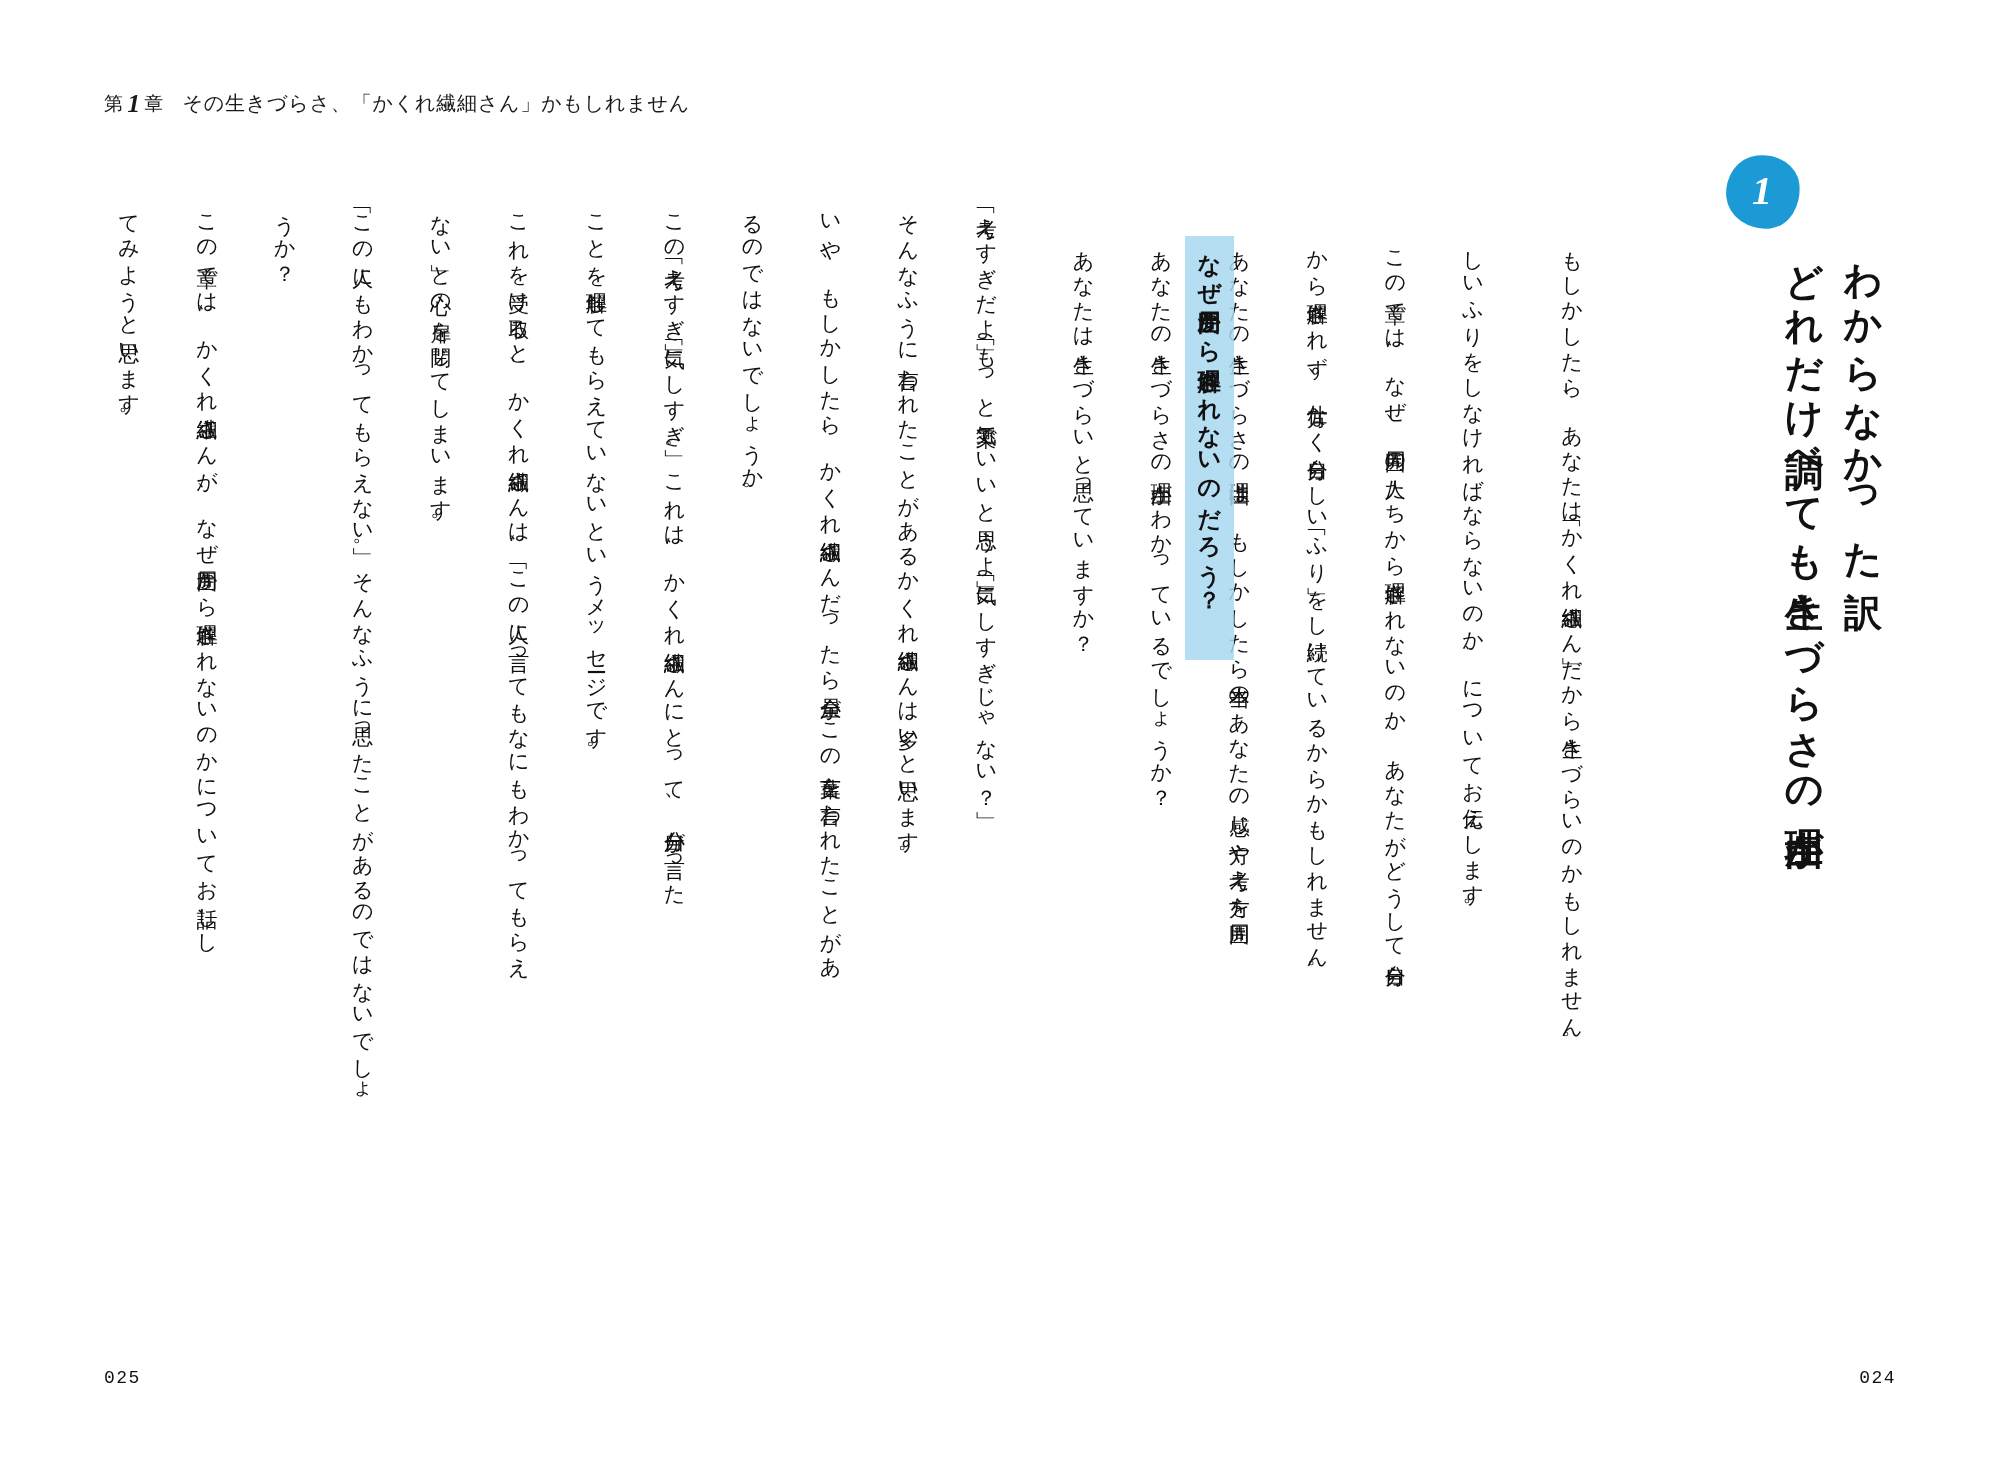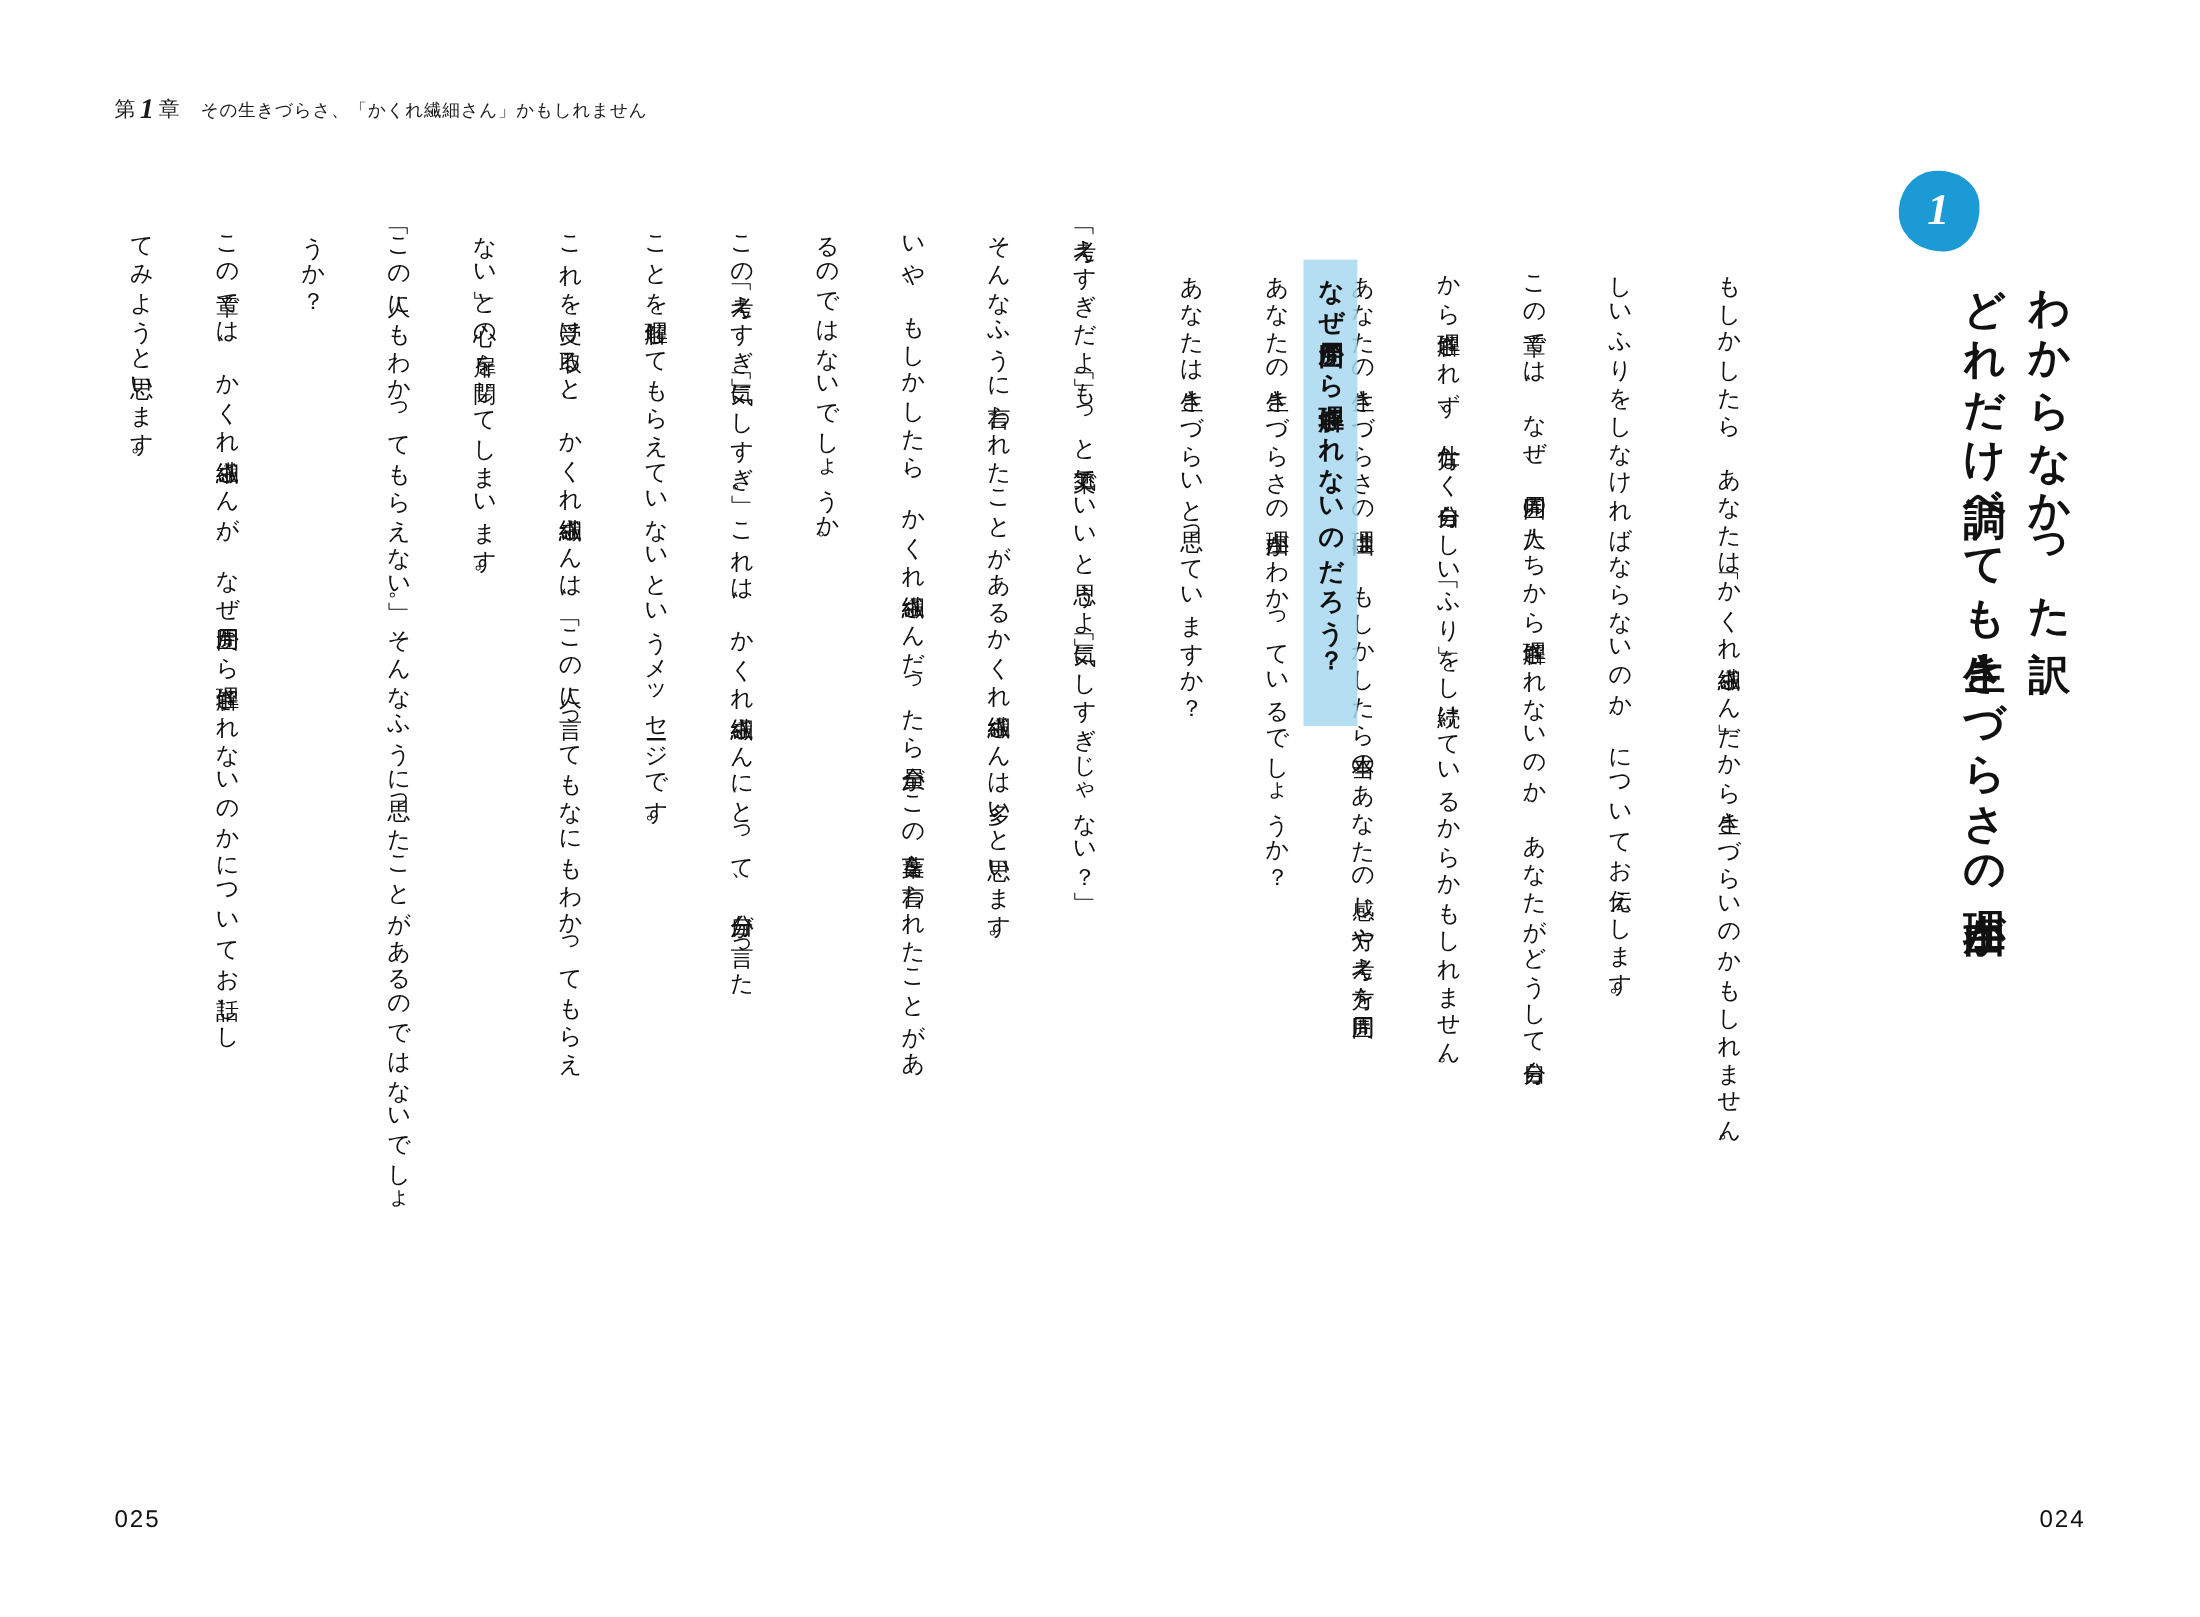--- a/index.html
+++ b/index.html
@@ -41,30 +41,30 @@
     font-style: italic;
     font-size: 26px;
     font-weight: 700;
     padding: 0 3px;
     position: relative;
     top: 2px;
   }
   .running-head .chap-sho { font-size: 19px; }
   .running-head .chap-title {
     margin-left: 18px;
-    font-size: 16px;
+    font-size: 20px;
     letter-spacing: 0.04em;
     margin-top: 12px;
   }
 
   
   .folio {
     position: absolute;
-    font-family: Liberation Sans, sans-serif;
-    font-size: 22px;
+    font-family: Liberation Mono, monospace;
+    font-size: 18px;
     color: #111;
     letter-spacing: 0.08em;
   }
   .folio-left  { left: 104px;  top: 1368px; }
   .folio-right { right: 104px; top: 1368px; margin-left: 48px; }
 
   
   .vtext {
     writing-mode: vertical-rl;
     -webkit-writing-mode: vertical-rl;

